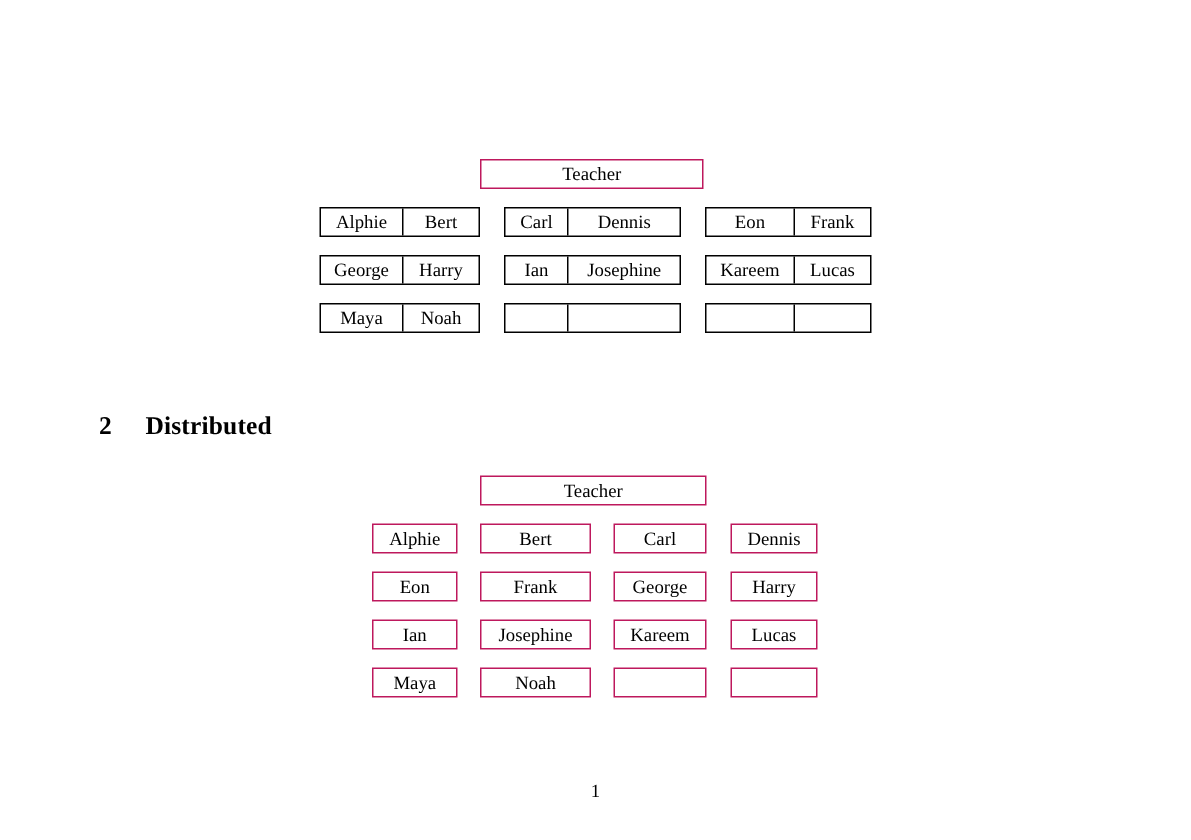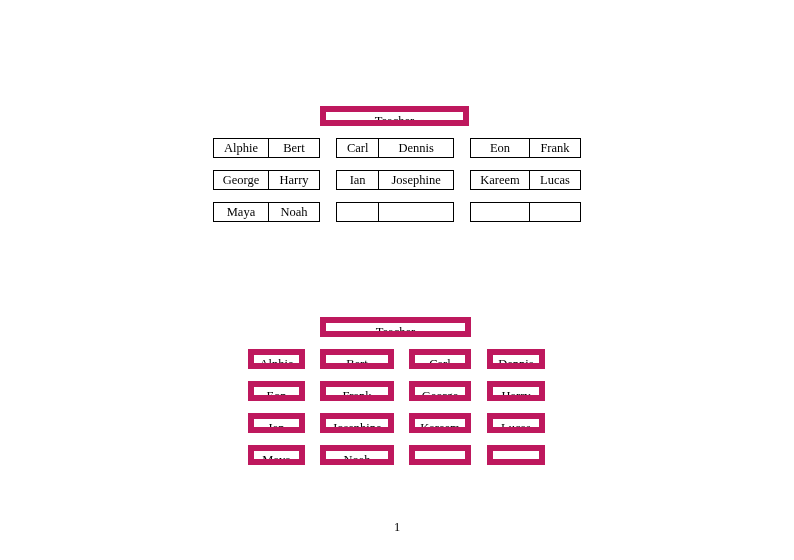--- a/index.html
+++ b/index.html
@@ -33,21 +33,21 @@
     display: inline-block;
     width: 31px;
   }
   #heading-classical   { left: 66px; top: 63px; }
   #heading-distributed { left: 66px; top: 274px; }
 
   
   .tbox {
     position: absolute;
     box-sizing: border-box;
-    border: 6px solid #be185d;
+    border: 1px solid #be185d;
     background: #ffffff;
     height: 20px;
     line-height: 18px;
     font-size: 12.5px;
     text-align: center;
     white-space: nowrap;
     overflow: hidden;
   }
 
   
@@ -122,20 +122,23 @@
   </div>
   <div class="pair-row" style="left:470px; top:170px; width:111px;">
     <span class="cell left" style="width:59px;">Kareem</span>
     <span class="cell right" style="width:52px;">Lucas</span>
   </div>
   <div class="pair-row" style="left:470px; top:202px; width:111px;">
     <span class="cell left" style="width:59px;"></span>
     <span class="cell right" style="width:52px;"></span>
   </div>
 
+  <div class="section-heading" id="heading-distributed">
+    <span class="sec-num">2</span><span>Distributed</span>
+  </div>
 
   <div class="tbox" id="distributed-teacher" style="left:320px; top:317px; width:151px;">Teacher</div>
 
   <div class="tbox" style="left:248px; top:349px; width:57px;">Alphie</div>
   <div class="tbox" style="left:320px; top:349px; width:74px;">Bert</div>
   <div class="tbox" style="left:409px; top:349px; width:62px;">Carl</div>
   <div class="tbox" style="left:487px; top:349px; width:58px;">Dennis</div>
 
   <div class="tbox" style="left:248px; top:381px; width:57px;">Eon</div>
   <div class="tbox" style="left:320px; top:381px; width:74px;">Frank</div>

